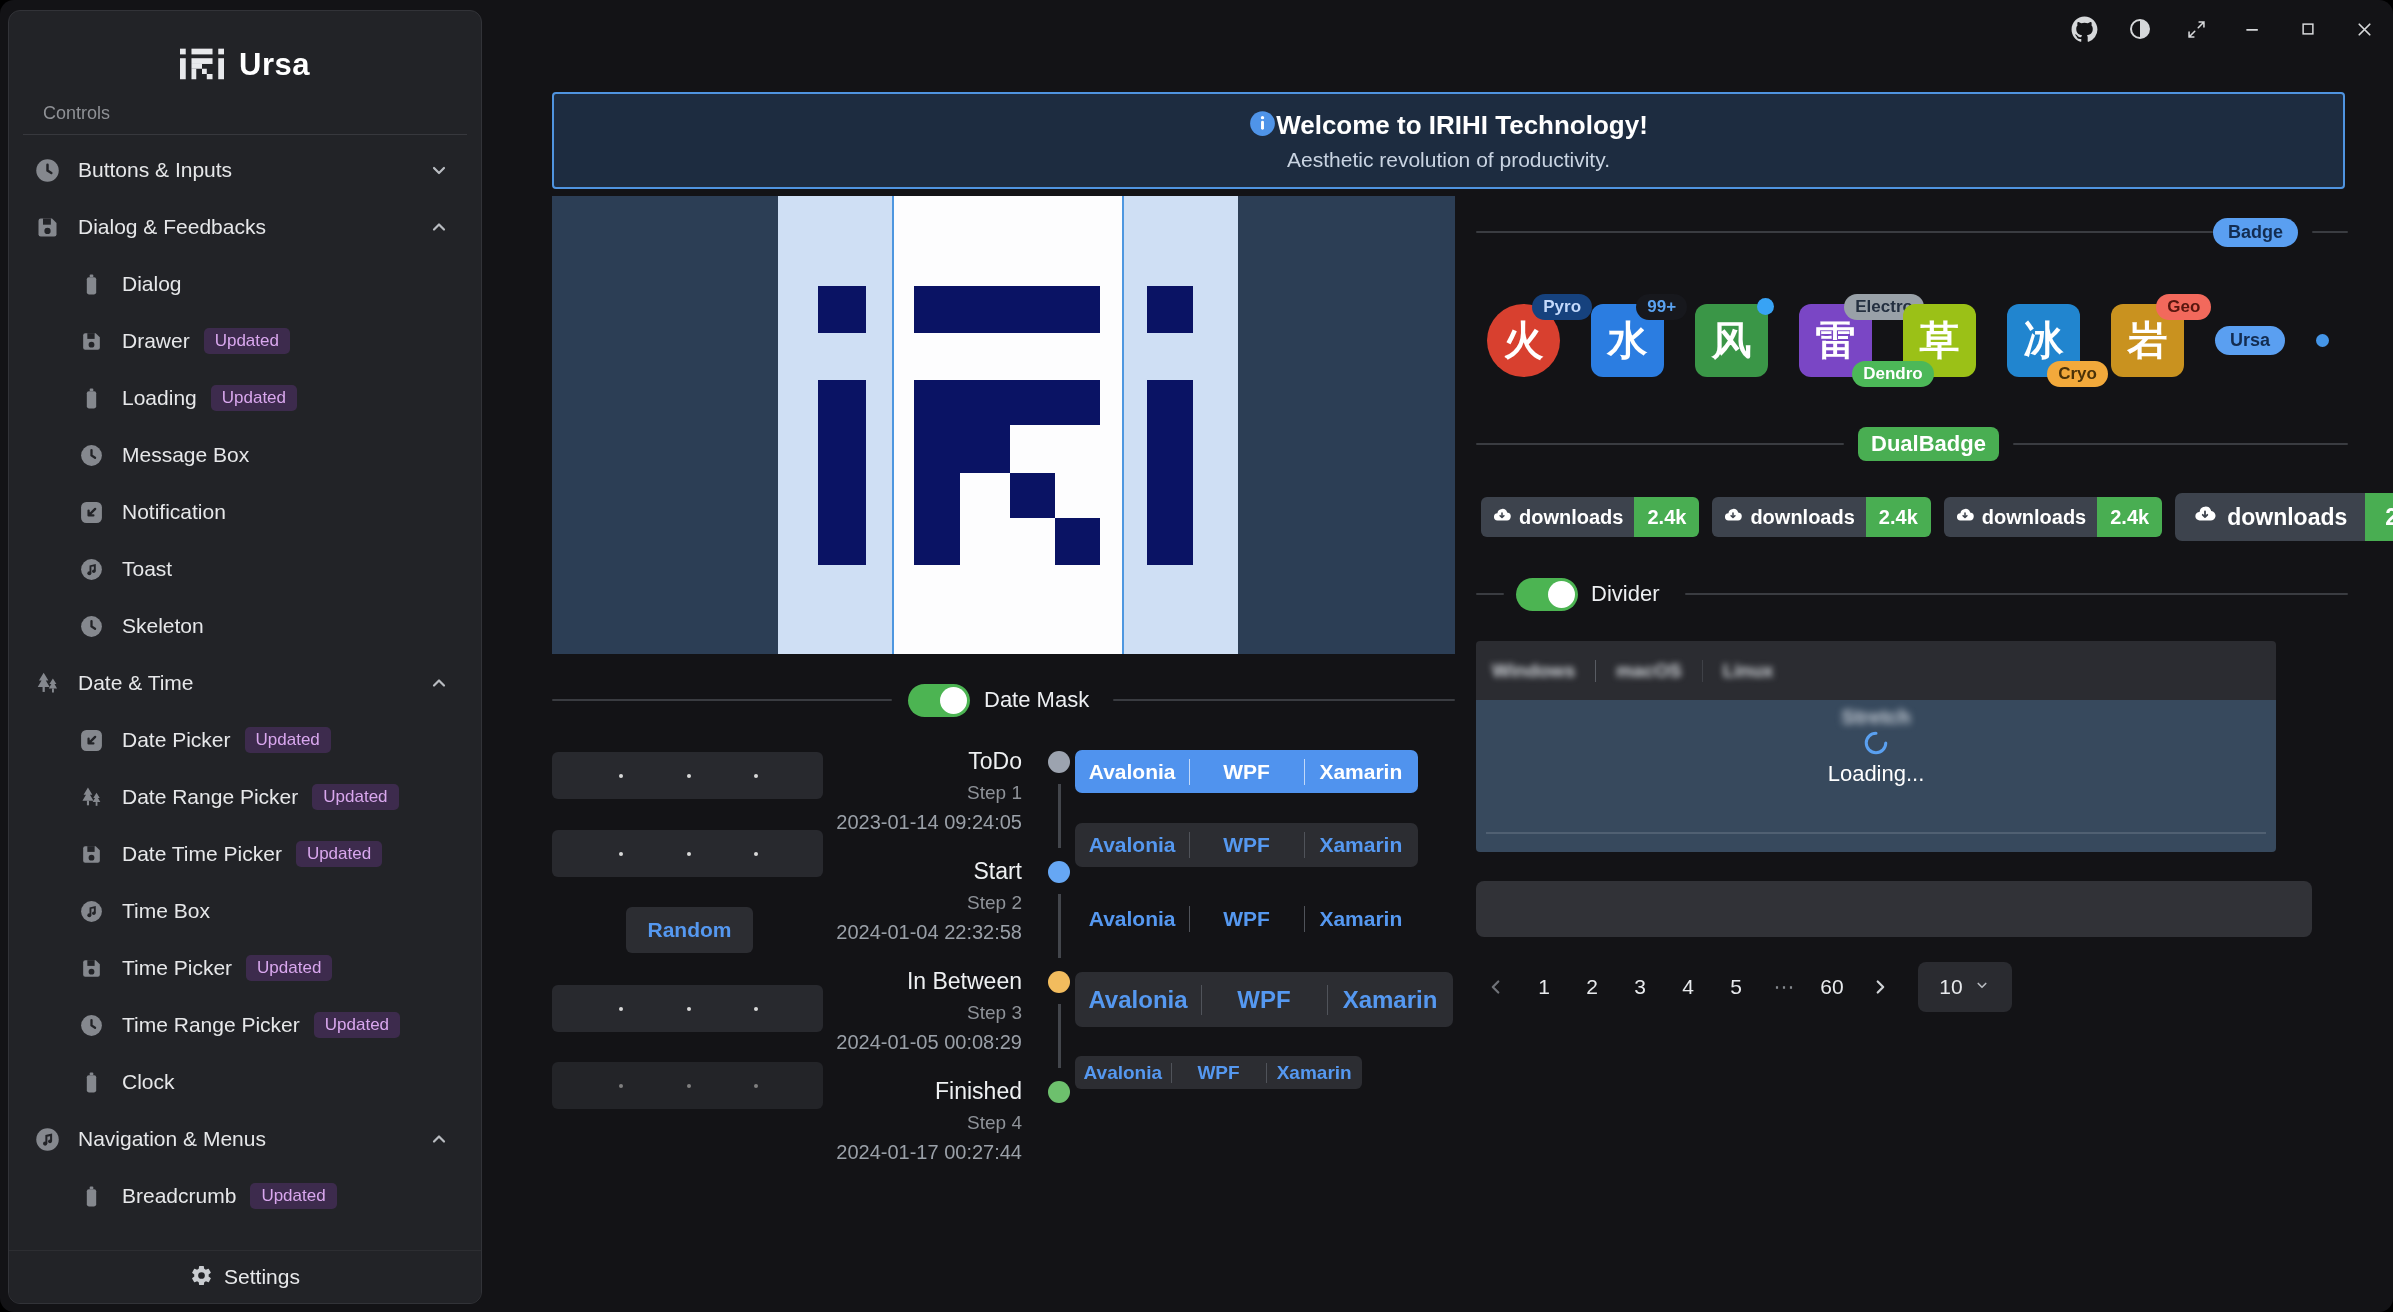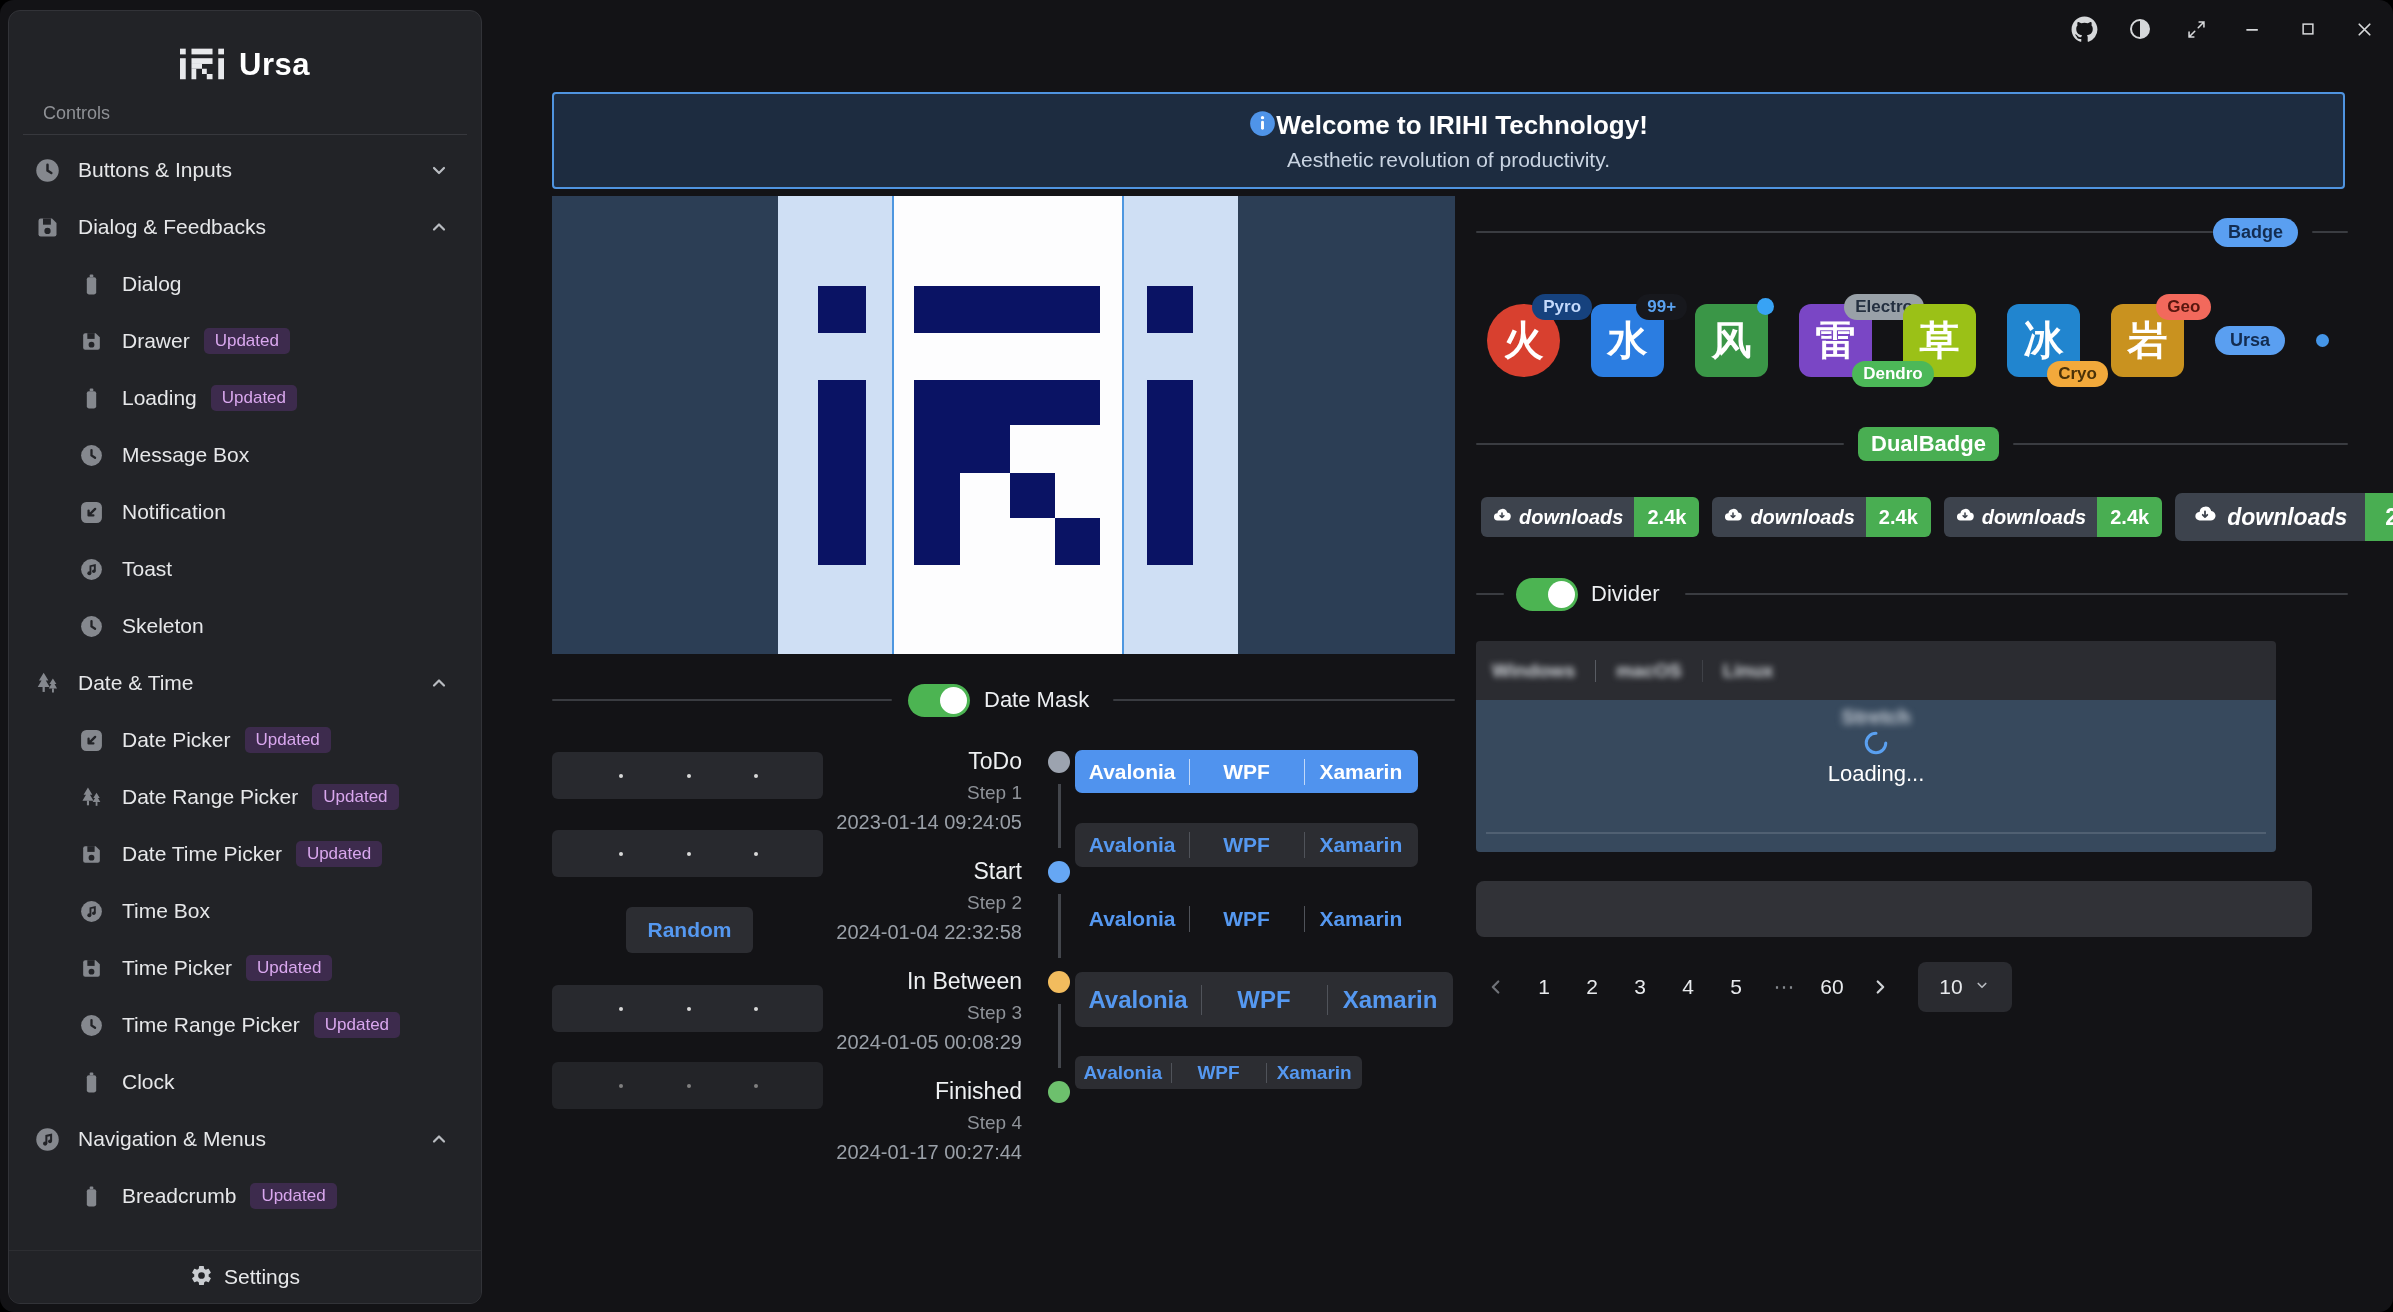--- a/index.html
+++ b/index.html
@@ -94,21 +94,21 @@
   .tile-badge{position:absolute;font-size:17px;font-weight:bold;padding:3px 11px;border-radius:999px;line-height:20px;}
   .tile-badge.tr{top:-10px;left:62%;}
   .tile-badge.bl{bottom:-10px;right:58%;}
   .tile-badge.br{bottom:-10px;left:55%;}
   .tile-dot{position:absolute;top:-6px;right:-6px;width:17px;height:17px;border-radius:50%;}
   .lone-dot{width:13px;height:13px;border-radius:50%;flex:none;}
 
   
   .dlrow{position:absolute;left:1481px;top:490px;height:54px;display:flex;align-items:center;gap:13px;}
   .dbadge{display:inline-flex;align-items:stretch;border-radius:6px;overflow:hidden;height:40px;cursor:pointer;}
-  .dbadge .lseg{display:flex;align-items:center;gap:7px;padding:0 11px;font-size:20px;font-weight:bold;color:#fff;font-style:italic;}
+  .dbadge .lseg{display:flex;align-items:center;gap:7px;padding:0 11px;font-size:20px;font-weight:bold;color:#fff;}
   .dbadge .rseg{display:flex;align-items:center;padding:0 13px;font-size:20px;font-weight:bold;color:#fff;}
   .dbadge.lg{height:48px;border-radius:7px;}
   .dbadge.lg .lseg{font-size:23px;padding:0 18px;gap:10px;}
   .dbadge.lg .rseg{font-size:23px;padding:0 20px;}
 
   
   .panel{position:absolute;left:1476px;top:641px;width:800px;height:211px;border-radius:4px;overflow:hidden;}
   .panel-tabs{height:59px;background:#2b2c31;display:flex;align-items:center;padding-left:16px;gap:20px;}
   .tab-label{font-size:19px;color:#d3d7dc;filter:blur(3px);cursor:pointer;font-weight:bold;}
   .tab-sep{width:1px;height:22px;background:#595c63;}

